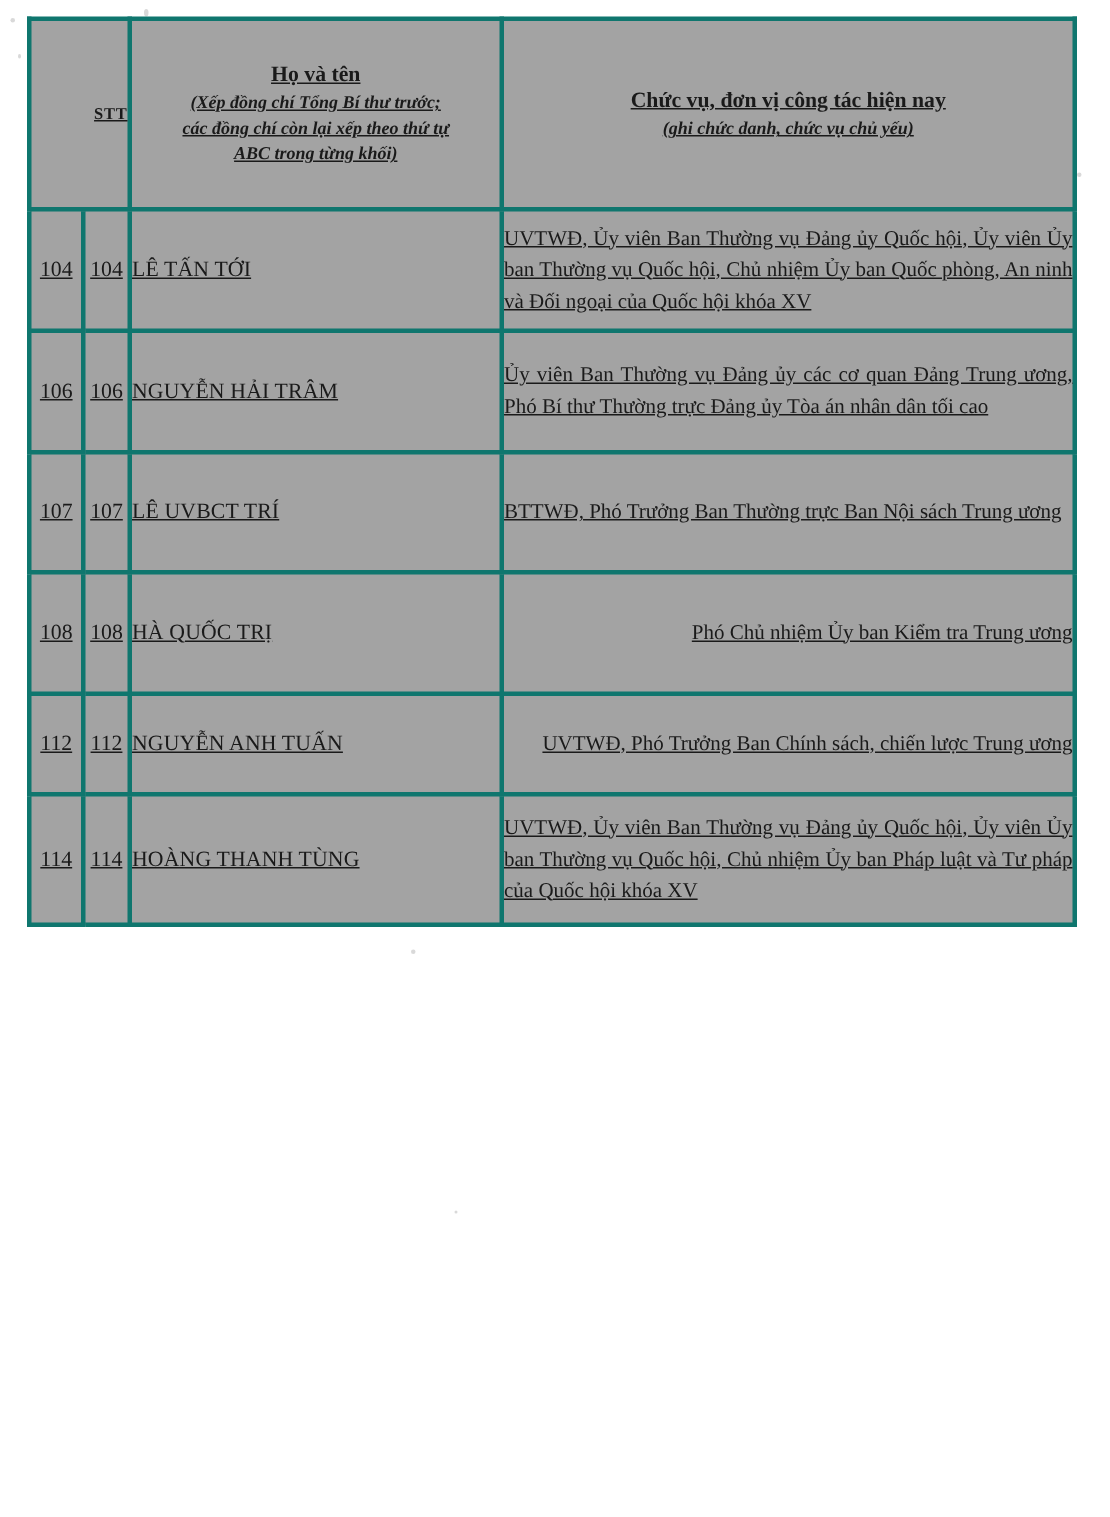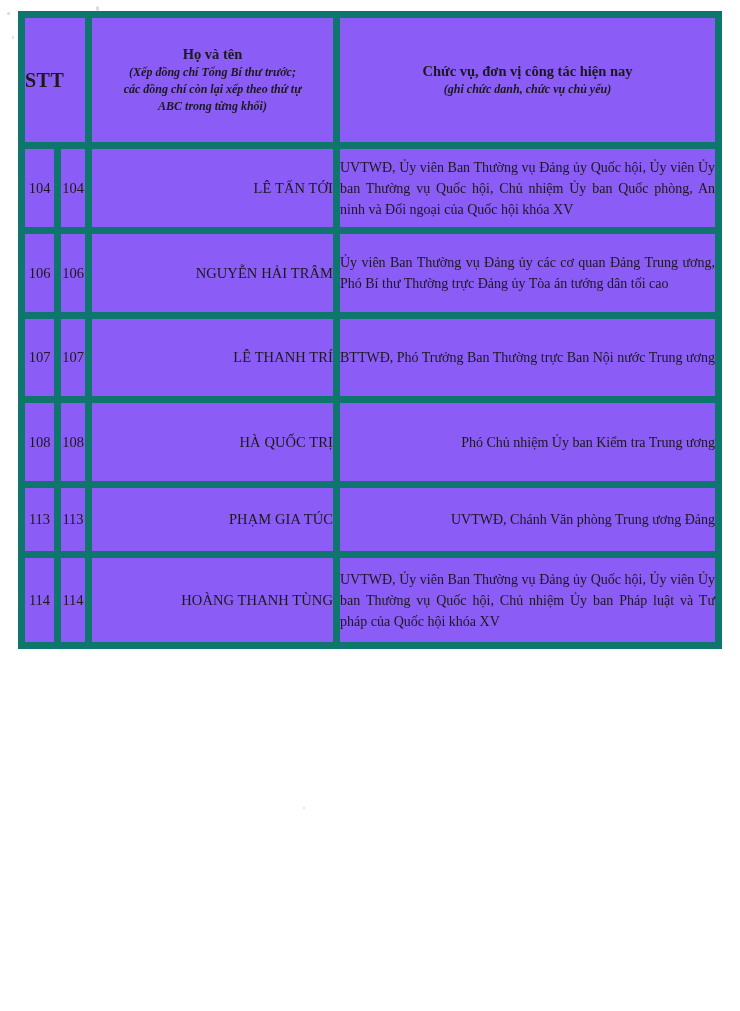--- a/index.html
+++ b/index.html
@@ -28,32 +28,33 @@
     position: absolute;
     left: 18px;
     top: 11px;
     width: 699px;
     border-collapse: collapse;
     table-layout: fixed;
   }
 
   .doc-table td,
   .doc-table th {
-    border: 7px solid #0f766e;
+    border: 3px solid #0f766e;
     padding: 0;
     vertical-align: middle;
-    background: #8b5cf6;
+    background: #a3a3a3;
+    text-decoration: underline;
   }
 
   
   .hdr-stt {
     width: 67px;
-    text-align: left;
+    text-align: right;
     font-weight: bold;
-    font-size: 20px;
+    font-size: 11px;
     letter-spacing: 0.5px;
     height: 124px;
   }
   .hdr-name {
     width: 248px;
     text-align: center;
     padding: 4px 6px;
   }
   .hdr-pos {
     width: 382px;
@@ -84,21 +85,20 @@
     width: 31px;
     text-align: center;
     font-size: 14.5px;
   }
   .c-name {
     width: 248px;
     font-size: 14.5px;
     padding: 0 4px 0 6px;
     letter-spacing: 0.1px;
     white-space: nowrap;
-    text-align: right;
   }
   .c-pos {
     width: 382px;
     font-size: 14px;
     line-height: 1.5;
     padding: 3px 7px 3px 8px;
     text-align: justify;
     text-justify: inter-word;
     hyphens: none;
     margin-top: 12px;
@@ -173,47 +173,47 @@
         <td class="c-num-b">104</td>
         <td class="c-name">LÊ TẤN TỚI</td>
         <td class="c-pos">UVTWĐ, Ủy viên Ban Thường vụ Đảng ủy Quốc hội, Ủy viên Ủy ban Thường vụ Quốc hội, Chủ nhiệm Ủy ban Quốc phòng, An ninh và Đối ngoại của Quốc hội khóa XV</td>
       </tr>
 
 
       <tr class="r-106">
         <td class="c-num-a">106</td>
         <td class="c-num-b">106</td>
         <td class="c-name">NGUYỄN HẢI TRÂM</td>
-        <td class="c-pos">Ủy viên Ban Thường vụ Đảng ủy các cơ quan Đảng Trung ương, Phó Bí thư Thường trực Đảng ủy Tòa án tướng dân tối cao</td>
+        <td class="c-pos">Ủy viên Ban Thường vụ Đảng ủy các cơ quan Đảng Trung ương, Phó Bí thư Thường trực Đảng ủy Tòa án nhân dân tối cao</td>
       </tr>
 
       <tr class="r-107">
         <td class="c-num-a">107</td>
         <td class="c-num-b">107</td>
-        <td class="c-name">LÊ THANH TRÍ</td>
-        <td class="c-pos">BTTWĐ, Phó Trưởng Ban Thường trực Ban Nội nước Trung ương</td>
+        <td class="c-name">LÊ UVBCT TRÍ</td>
+        <td class="c-pos">BTTWĐ, Phó Trưởng Ban Thường trực Ban Nội sách Trung ương</td>
       </tr>
 
       <tr class="r-108">
         <td class="c-num-a">108</td>
         <td class="c-num-b">108</td>
         <td class="c-name">HÀ QUỐC TRỊ</td>
         <td class="c-pos single">Phó Chủ nhiệm Ủy ban Kiểm tra Trung ương</td>
       </tr>
 
 
 
 
-
-      <tr class="r-113">
-        <td class="c-num-a">113</td>
-        <td class="c-num-b">113</td>
-        <td class="c-name">PHẠM GIA TÚC</td>
-        <td class="c-pos single">UVTWĐ, Chánh Văn phòng Trung ương Đảng</td>
-      </tr>
+      <tr class="r-112">
+        <td class="c-num-a">112</td>
+        <td class="c-num-b">112</td>
+        <td class="c-name">NGUYỄN ANH TUẤN</td>
+        <td class="c-pos single">UVTWĐ, Phó Trưởng Ban Chính sách, chiến lược Trung ương</td>
+      </tr>
+
 
       <tr class="r-114">
         <td class="c-num-a">114</td>
         <td class="c-num-b">114</td>
         <td class="c-name">HOÀNG THANH TÙNG</td>
         <td class="c-pos">UVTWĐ, Ủy viên Ban Thường vụ Đảng ủy Quốc hội, Ủy viên Ủy ban Thường vụ Quốc hội, Chủ nhiệm Ủy ban Pháp luật và Tư pháp của Quốc hội khóa XV</td>
       </tr>
 
     </tbody>
   </table>

